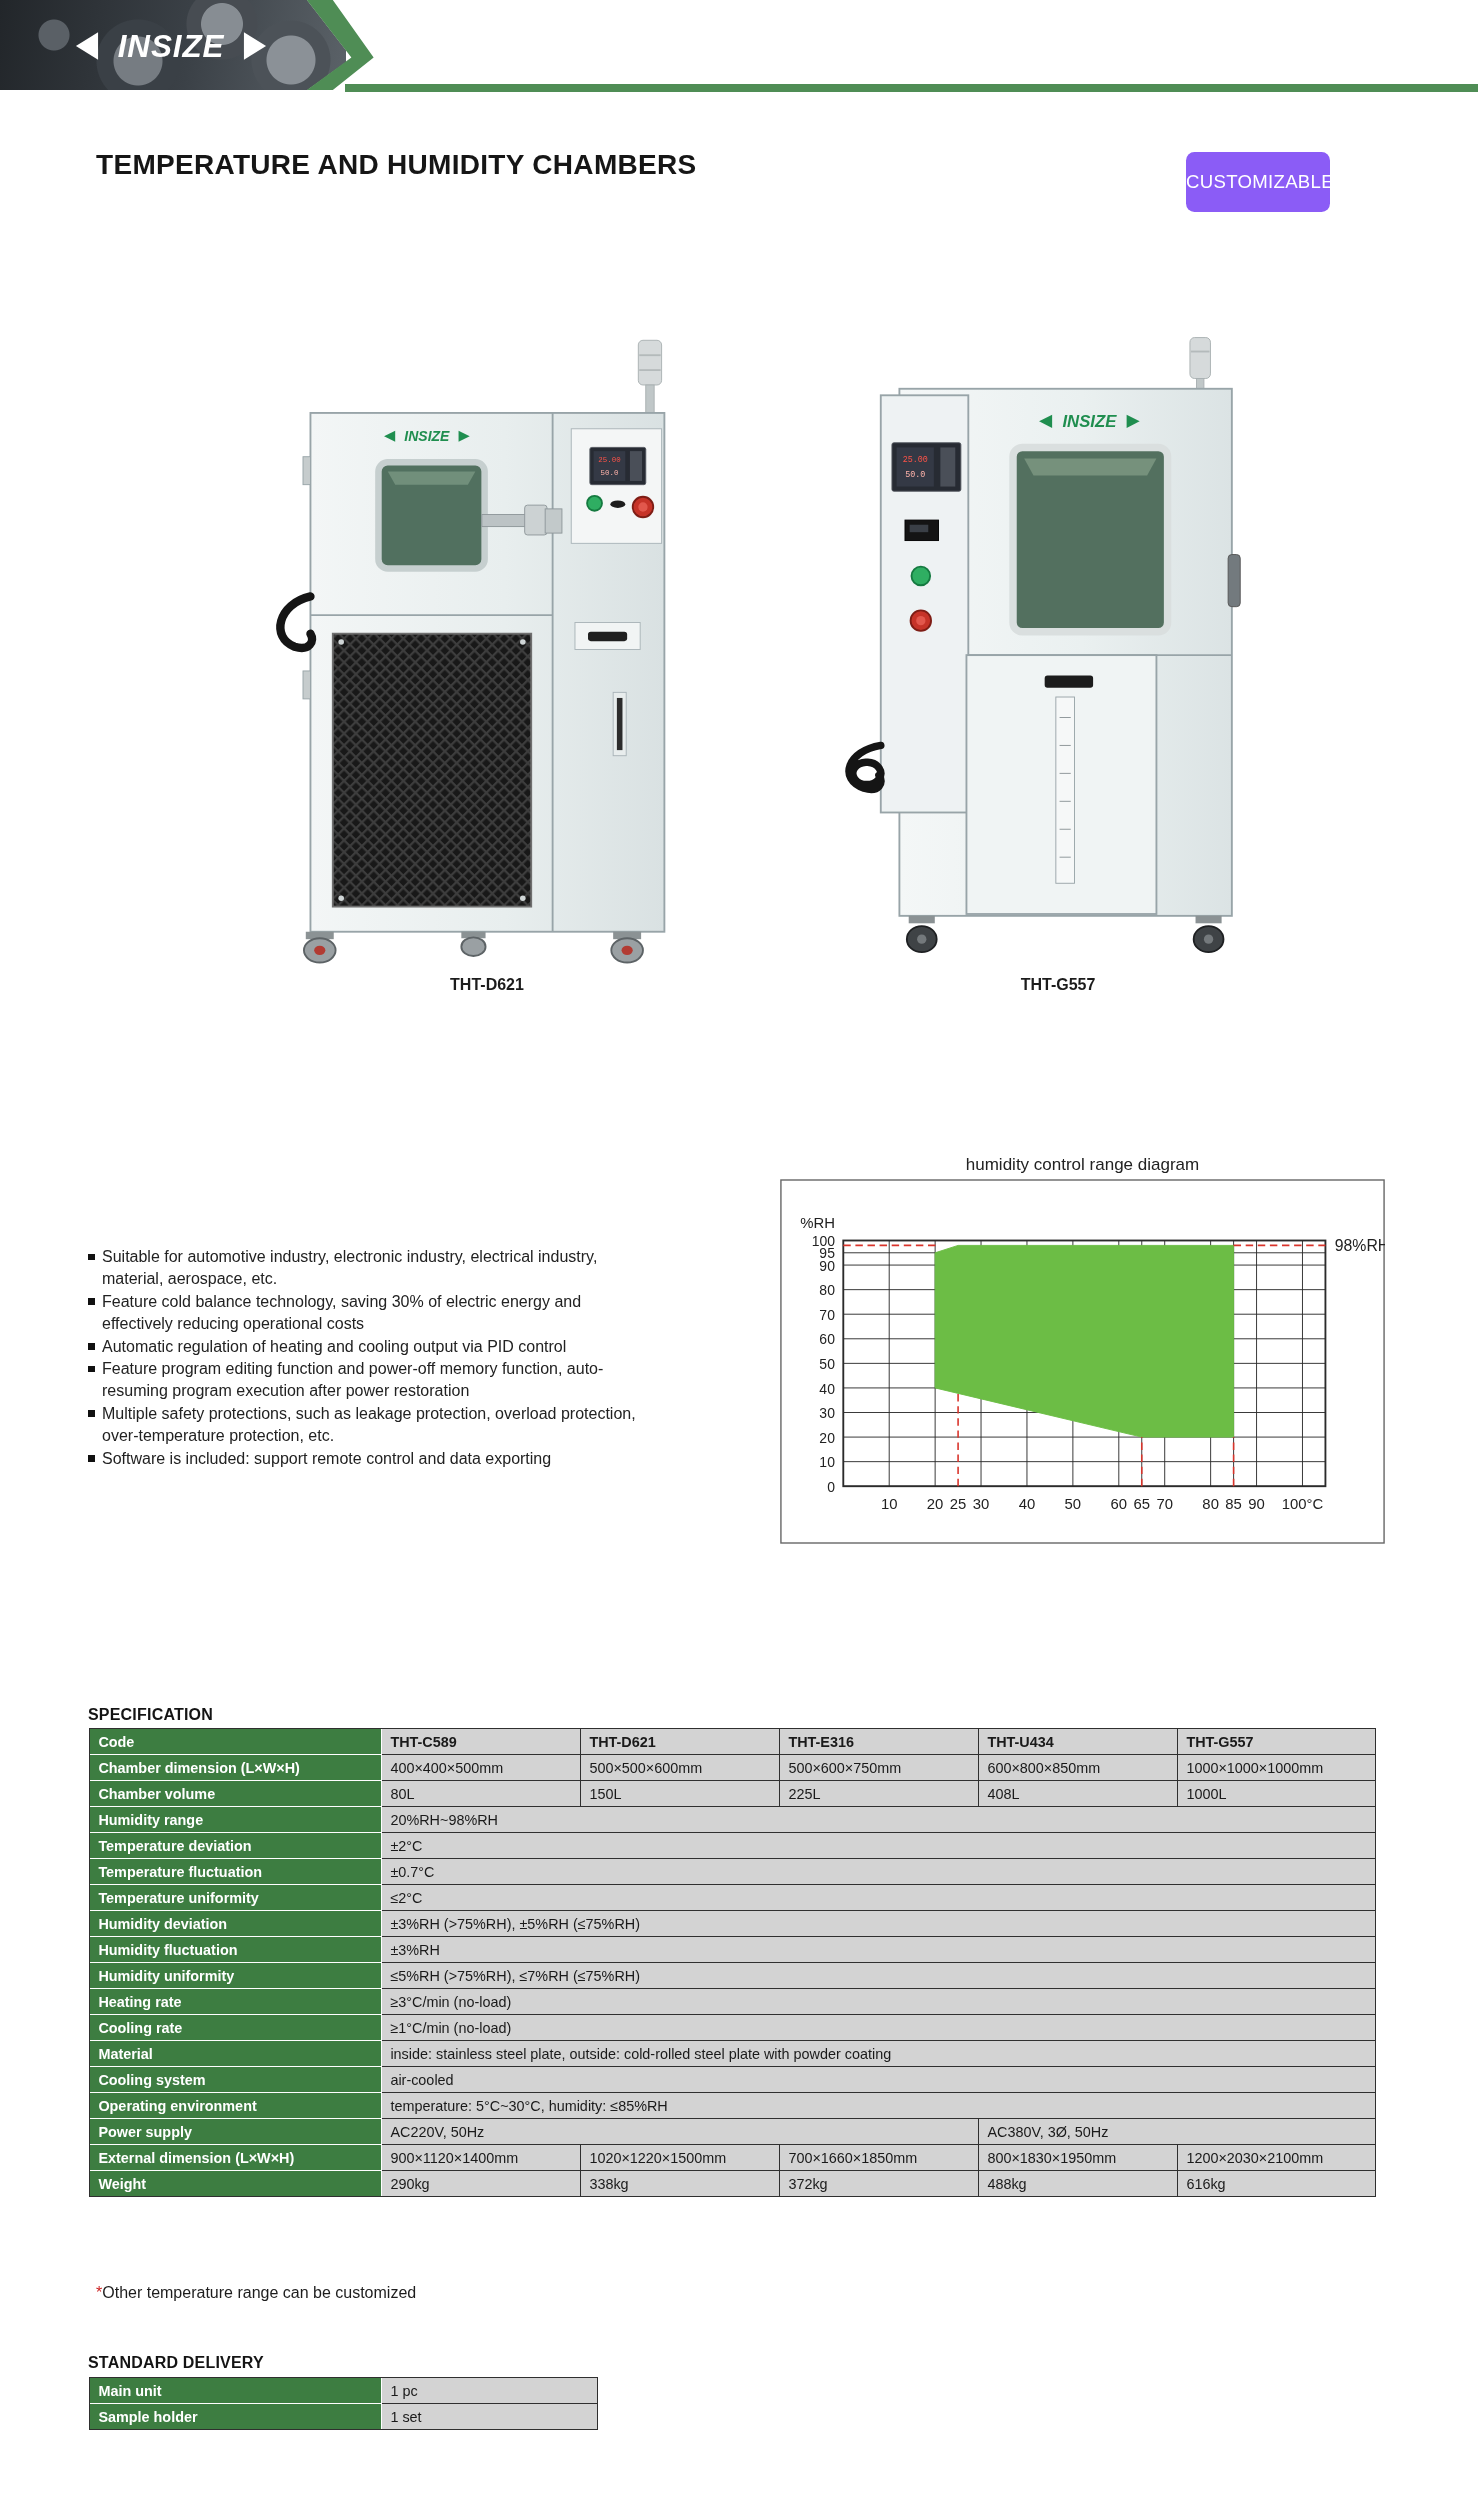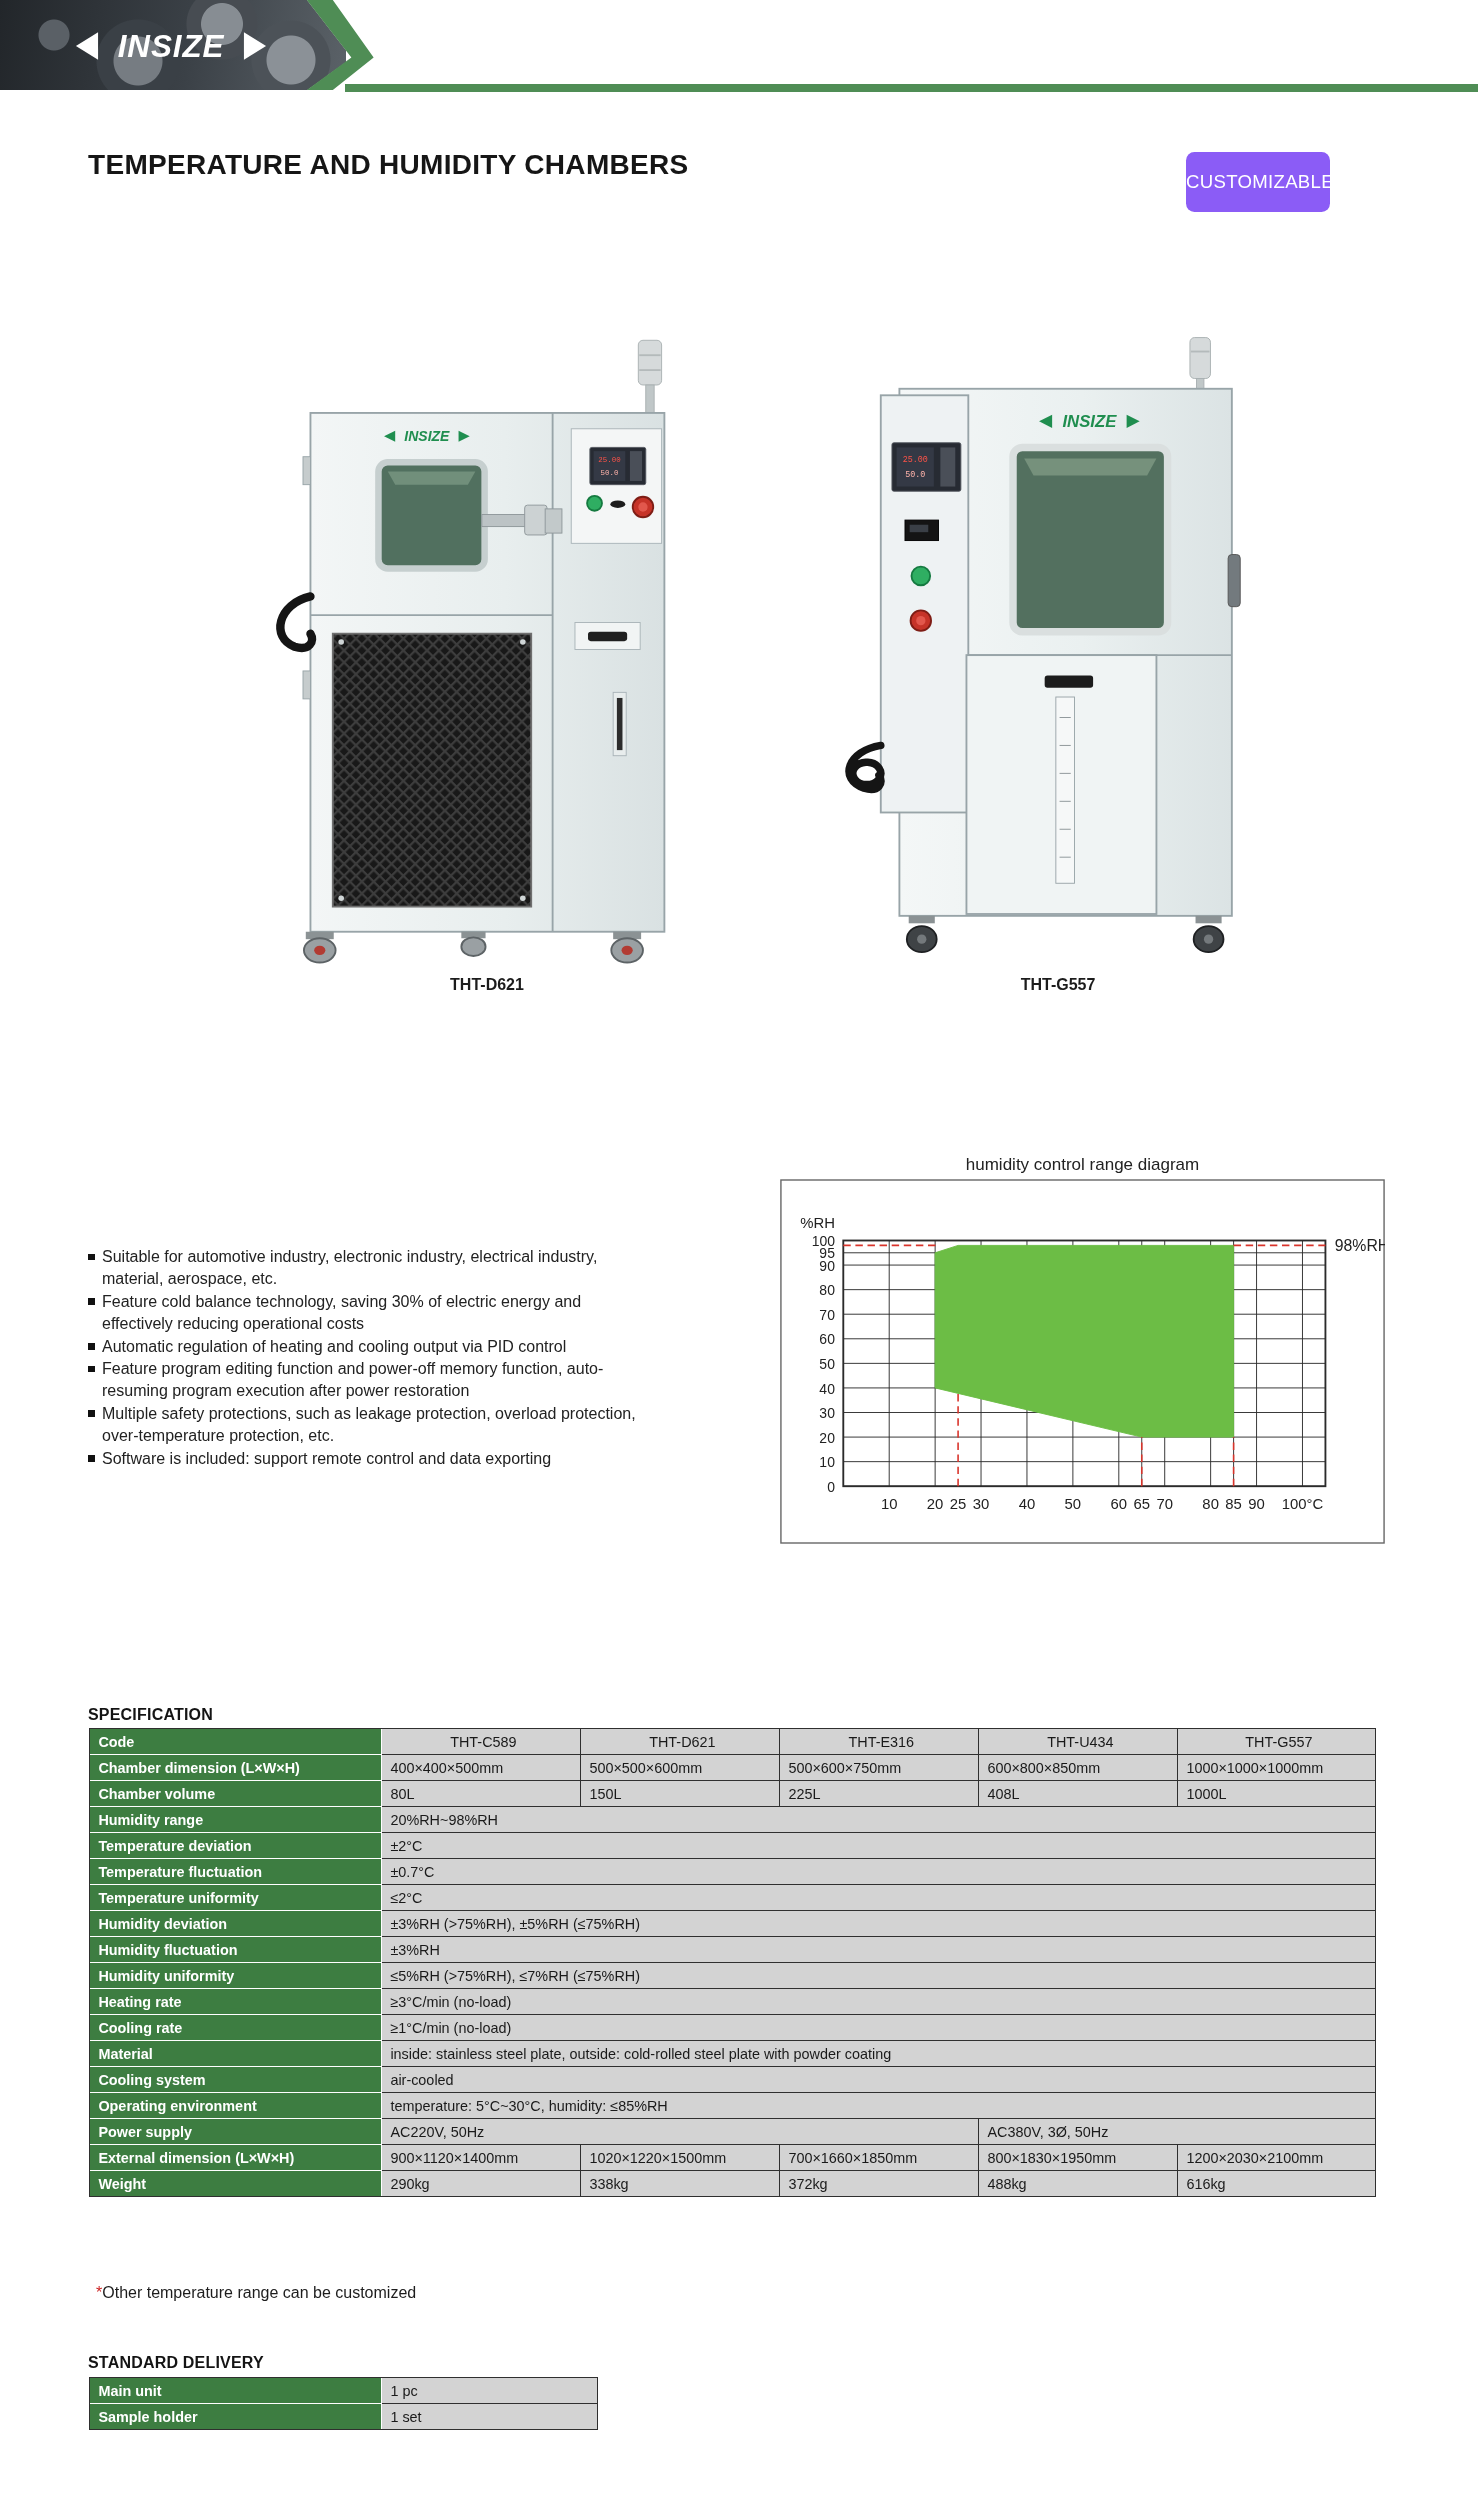--- a/index.html
+++ b/index.html
@@ -11,21 +11,21 @@
     clip-path:polygon(0 0,307px 0,352px 58px,307px 90px,0 90px);
     background:
       radial-gradient(circle at 54px 35px,#5a6066 0 15px,rgba(0,0,0,0) 16px),
       radial-gradient(circle at 138px 61px,#767c82 0 24px,#3a4046 25px 41px,rgba(0,0,0,0) 42px),
       radial-gradient(circle at 222px 24px,#878d93 0 20.5px,#474c52 21.4px 35px,rgba(0,0,0,0) 36px),
       radial-gradient(circle at 291px 60px,#8b9197 0 24px,#4c5258 25px 39px,rgba(0,0,0,0) 40px),
       linear-gradient(100deg,#22262a,#3b4147 55%,#5b6268);}
   .hdr-logo{position:absolute;left:73px;top:22.4px;}
   .hdr-chevron{position:absolute;left:0;top:0;}
   .hdr-rule{position:absolute;left:345px;top:84px;width:1134px;height:7.5px;background:#4f8d55;}
-  .title{position:absolute;left:88px;top:149px;margin:0;font-size:28px;font-weight:bold;
+  .title{position:absolute;left:96px;top:149px;margin:0;font-size:28px;font-weight:bold;
          color:#161616;letter-spacing:0.3px;}
   .badge{position:absolute;left:1186px;top:152px;width:144px;height:60px;border-radius:8.4px;
          background:#8b5cf6;color:#fff;font-size:18.6px;font-weight:normal;text-align:center;
          line-height:60px;letter-spacing:0.3px;}
 
   
   .m1{position:absolute;left:261px;top:317px;}
   .m2{position:absolute;left:810px;top:317px;}
   .cap{position:absolute;top:976px;width:186px;text-align:center;font-size:16px;
        font-weight:bold;color:#1c1c1c;}
@@ -47,21 +47,21 @@
   table.data{position:absolute;left:89px;border-collapse:separate;border-spacing:0;
              table-layout:fixed;border:1.9px solid #2f2f2f;background:#d3d3d3;}
   table.spec{top:1728px;width:1286px;}
   table.delivery{top:2377px;width:507px;}
   table.data td{height:25px;font-size:14.4px;vertical-align:middle;padding:0 3.7px 0 8.4px;
                 overflow:hidden;white-space:nowrap;}
   td.lbl{background:#3d7d41;color:#fff;font-weight:bold;border-bottom:1.9px solid #fff;border-right:1.9px solid #fff;}
   td.val{background:#d3d3d3;color:#1a1a1a;border-bottom:1.9px solid #2f2f2f;border-right:1.9px solid #2f2f2f;}
   td.val:last-child{border-right:none;}
   tr:last-child td{border-bottom:none !important;}
-  td.bold{font-weight:normal;text-align:center;}
+  td.bold{font-weight:bold;}
   .red{color:#cc2222;}
   sup.red{color:#cc2222;font-size:10.2px;}
 
   .footnote{position:absolute;left:96px;top:2284px;font-size:16px;color:#1d1d1d;}
 </style>
 </head>
 <body>
 
 <div class="page">
 

